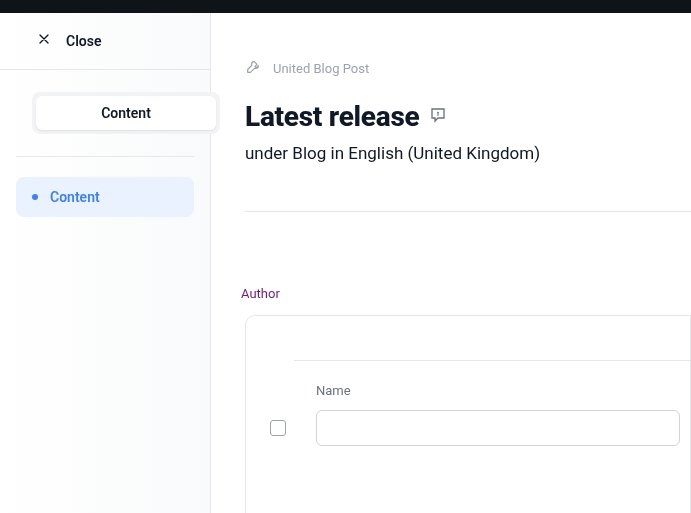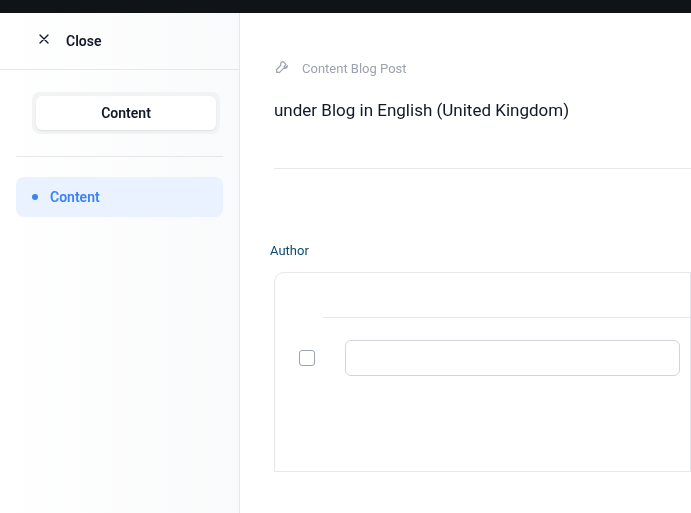--- a/index.html
+++ b/index.html
@@ -12,21 +12,21 @@
     }
     .panel {
       background: #ffffff;
       width: 691px;
       height: 500px;
       margin-top: 13px;
       display: flex;
       border-top-left-radius: 6px;
     }
     .sidebar {
-      width: 240px;
+      width: 211px;
       flex-shrink: 0;
       background: linear-gradient(to right, #ffffff, #f9fafb);
       border-right: 1px solid #e5e7eb;
       display: flex;
       flex-direction: column;
     }
     .close-row {
       display: flex;
       align-items: center;
       gap: 14px;
@@ -117,21 +117,21 @@
       color: #111827;
       margin-bottom: 48px;
     }
     .divider {
       border-top: 1px solid #e5e7eb;
       margin-bottom: 74px;
     }
 
     .field-label {
       font-size: 13px;
-      color: #0c4a6e;
+      color: #701a75;
       margin-bottom: 14px;
       margin-left: -4px;
     }
     .card {
       border: 1px solid #e5e7eb;
       border-top-left-radius: 10px;
       padding: 44px 0 0 20px;
       height: 200px;
     }
     .inner-divider {
@@ -198,31 +198,42 @@
     </div>
   </aside>
 
   <main class="main">
     <div class="crumb">
       <span>
         <svg viewBox="0 0 24 24">
           <path d="M14 4a4 4 0 0 0-4 4c0 .5.1 1 .3 1.4L4 15.7V20h4.3l6.3-6.3c.4.2.9.3 1.4.3a4 4 0 0 0 4-4l-3 3-2-2 3-3z" stroke-linejoin="round"></path>
         </svg>
       </span>
-      <span>Content Blog Post</span>
-    </div>
-
+      <span>United Blog Post</span>
+    </div>
+
+    <div class="title-row">
+      <h1 class="title">Latest release</h1>
+      <span class="title-icon">
+        <svg viewBox="0 0 24 24">
+          <path d="M4 4h16v12H12l-4 4v-4H4z"></path>
+          <circle cx="12" cy="9" r="0.5" fill="#6b7280"></circle>
+          <path d="M12 11v2"></path>
+        </svg>
+      </span>
+    </div>
 
     <div class="subtitle">under Blog in English (United Kingdom)</div>
 
     <div class="divider"></div>
 
     <div class="field-label">Author</div>
 
     <div class="card">
       <div class="inner-divider"></div>
+      <div class="name-label">Name</div>
       <div class="row-with-checkbox">
         <div class="checkbox"></div>
         <input type="text" class="text-input" value="" style="">
       </div>
     </div>
   </main>
 </div>
 
 </body></html>

